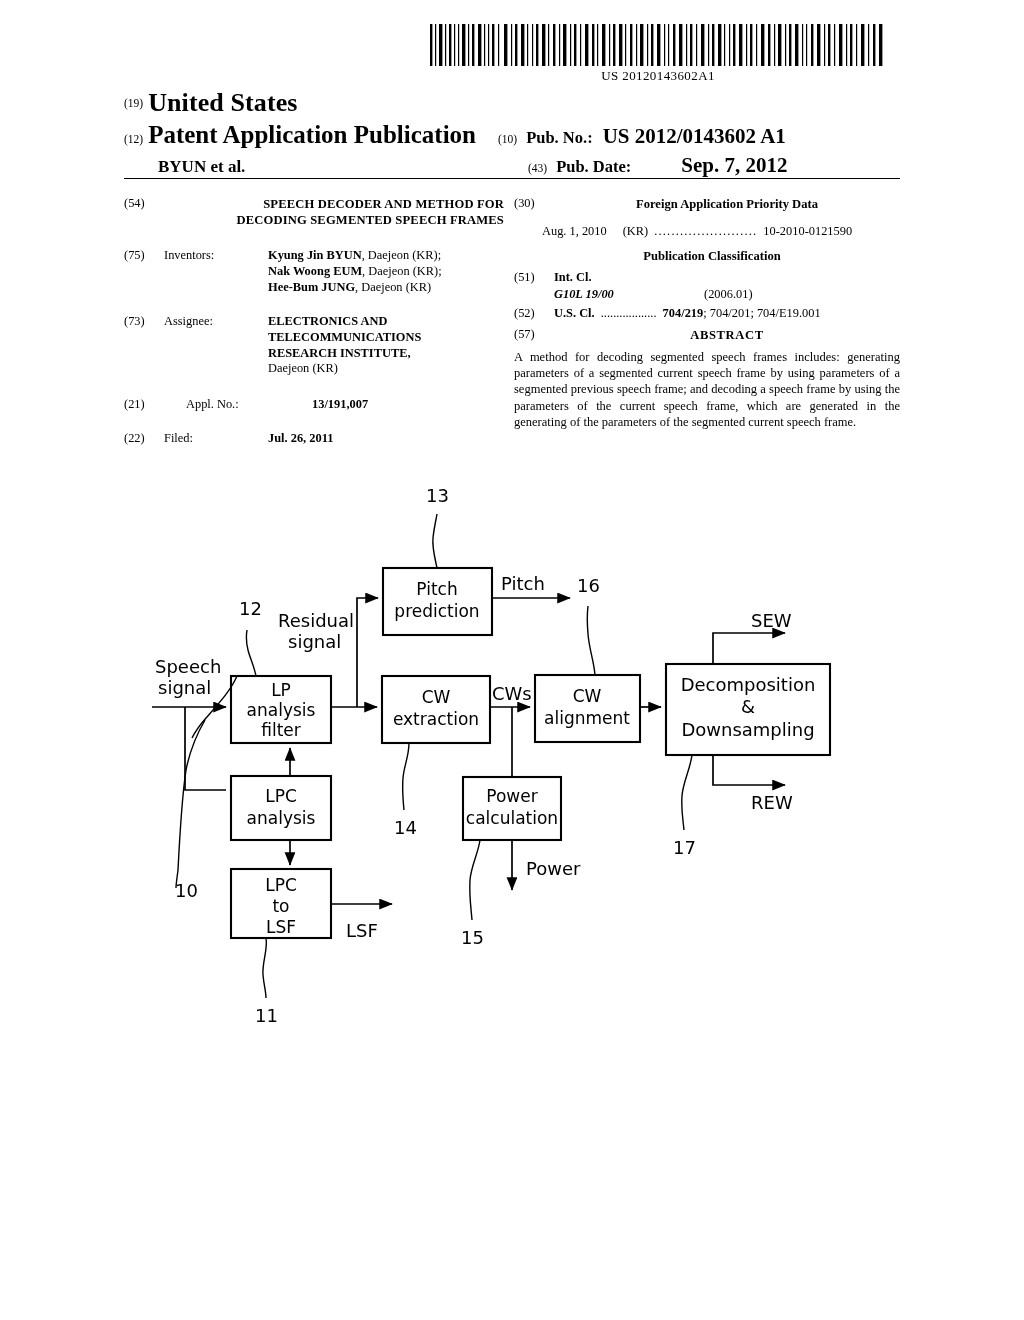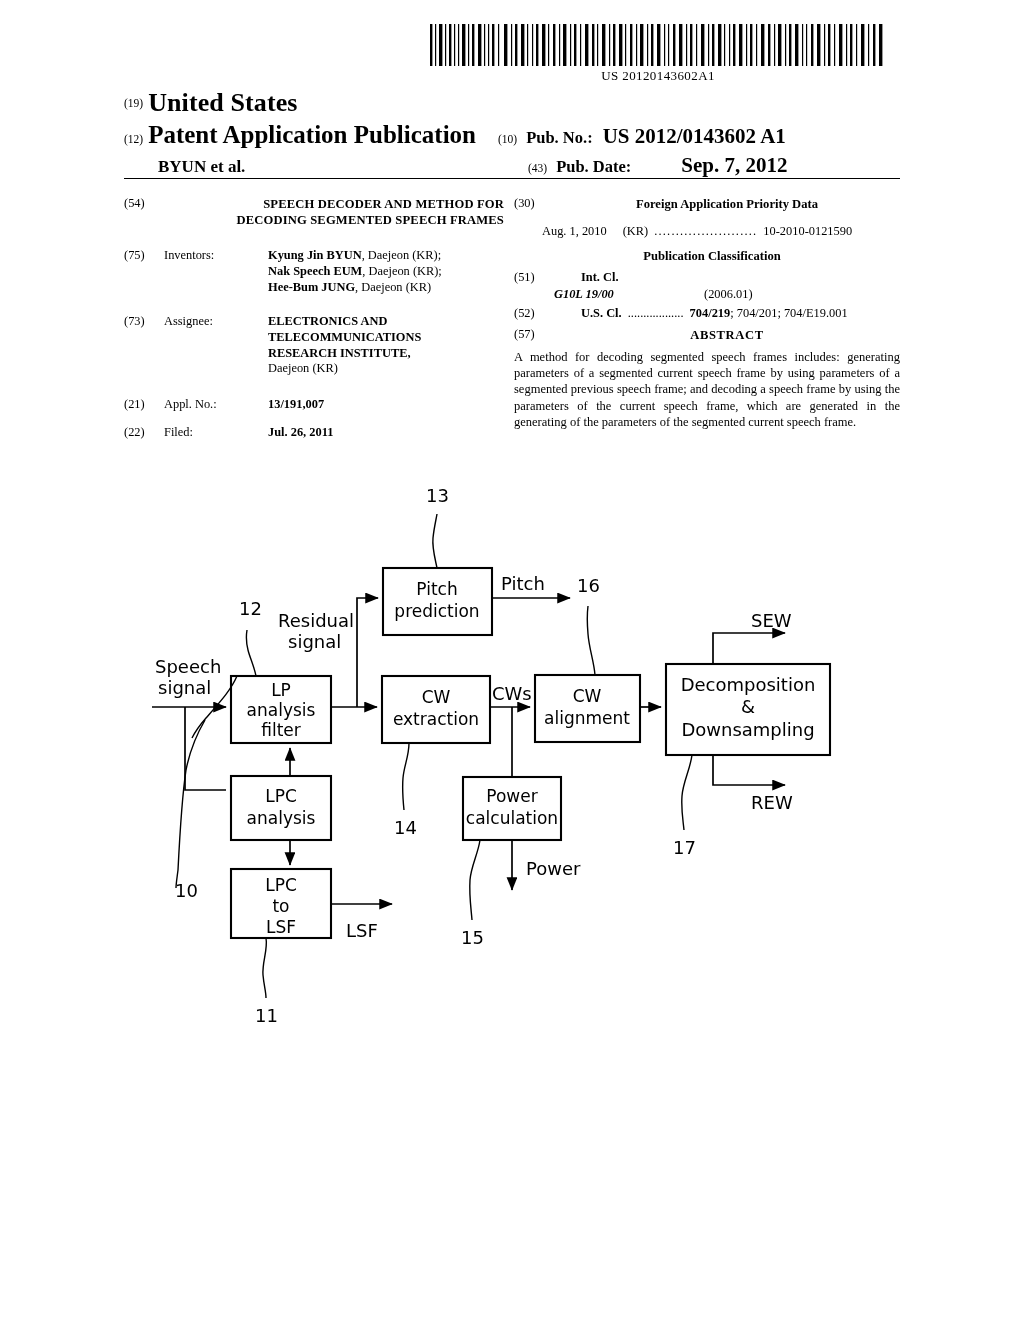--- a/index.html
+++ b/index.html
@@ -190,21 +190,20 @@
     text-align: center;
     font-weight: bold;
     font-size: 12.6px;
     margin-bottom: 6px;
     padding-left: 10px;
   }
   .rc-row {
     display: flex;
     font-size: 12.4px;
     margin-bottom: 1px;
-    gap: 27px;
   }
   .rc-row .f-num { width: 40px; flex: 0 0 40px; }
   #intcl-code {
     display: flex;
     padding-left: 40px;
     font-size: 12.4px;
     margin-bottom: 3px;
   }
   #intcl-code .code {
     font-weight: bold;
@@ -400,37 +399,37 @@
         <div class="title-text">SPEECH DECODER AND METHOD FOR</div>
         <div class="title-text">DECODING SEGMENTED SPEECH FRAMES</div>
       </div>
     </div>
 
     <div class="field" style="margin-bottom:18px;justify-content:center;">
       <div class="f-num">(75)</div>
       <div class="f-label">Inventors:</div>
       <div class="f-val">
         <div><span class="bold">Kyung Jin BYUN</span><span>, Daejeon (KR);</span></div>
-        <div><span class="bold">Nak Speech EUM</span><span>, Daejeon (KR);</span></div>
+        <div><span class="bold">Nak Woong EUM</span><span>, Daejeon (KR);</span></div>
         <div><span class="bold">Hee-Bum JUNG</span><span>, Daejeon (KR)</span></div>
       </div>
     </div>
 
     <div class="field" style="margin-bottom:20px;">
       <div class="f-num">(73)</div>
       <div class="f-label">Assignee:</div>
       <div class="f-val">
         <div class="bold">ELECTRONICS AND</div>
         <div class="bold">TELECOMMUNICATIONS</div>
         <div class="bold">RESEARCH INSTITUTE,</div>
         <div>Daejeon (KR)</div>
       </div>
     </div>
 
-    <div class="field" style="margin-bottom:12px;">
+    <div class="field" style="margin-bottom:18px;gap:22px;">
       <div class="f-num">(21)</div>
       <div class="f-label">Appl. No.:</div>
       <div class="f-val bold">13/191,007</div>
     </div>
 
     <div class="field">
       <div class="f-num">(22)</div>
       <div class="f-label">Filed:</div>
       <div class="f-val bold">Jul. 26, 2011</div>
     </div>

